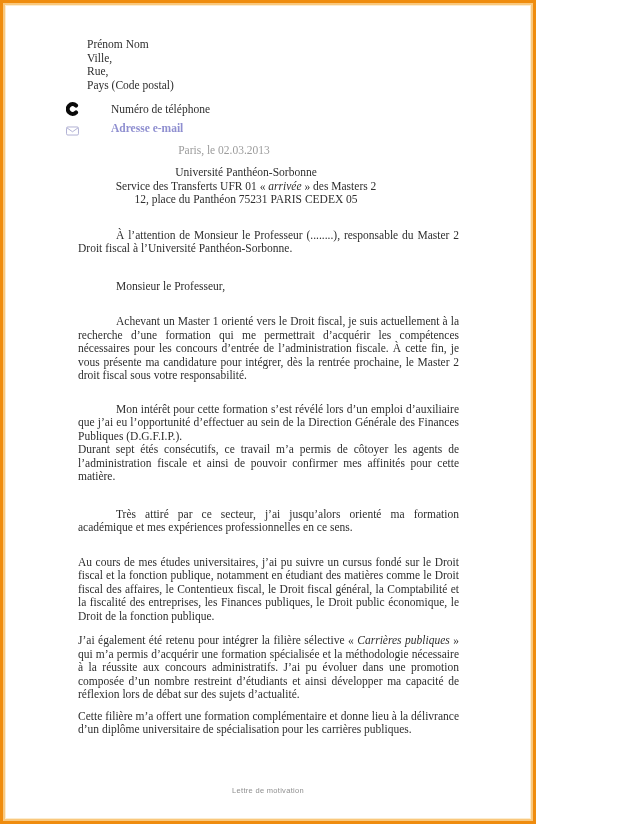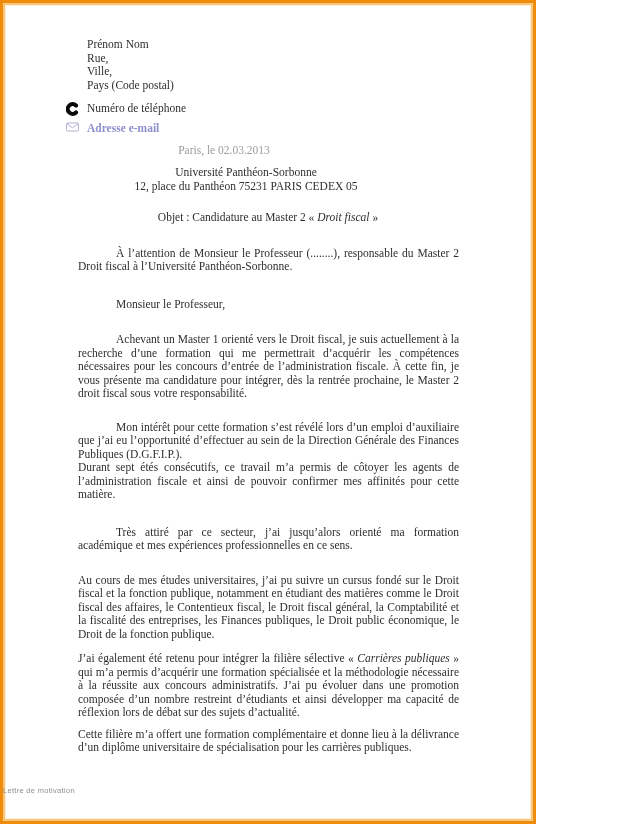--- a/index.html
+++ b/index.html
@@ -11,54 +11,55 @@
     border:3px solid #ef8c0e;
     box-shadow: inset 0 0 0 2px #f9c87e, inset 0 0 0 3px #fdeccd;
     font-family:"Liberation Serif","DejaVu Serif",serif;
     color:#2e2e2e;
     font-size:11.5px;
     line-height:13.5px;
     overflow:hidden;
   }
   .sender-block{margin:35px 0 0 84px;}
   .sender-block div{white-space:nowrap;}
-  .contact-row{display:flex;align-items:flex-start;margin-left:62px;}
+  .contact-row{display:flex;align-items:flex-end;margin-left:62px;gap:24px;}
   .contact-row.phone{margin-top:10px;}
   .contact-row.email{margin-top:6px;}
   .contact-row .icon{display:inline-flex;align-items:center;justify-content:center;width:14px;margin-right:8px;}
   .email-label{color:#8f8fd0;text-decoration:none;cursor:pointer;font-weight:bold;}
   .date-line{text-align:center;margin:8px 88px 0 0;color:#9c9c9c;}
   .recipient{text-align:center;margin:9px 80px 0 0;padding-left:36px;}
   .subject{text-align:center;margin-top:18px;}
   .body-block{margin:22px 74px 0 75px;text-align:justify;}
   .para{margin:0;}
   .indent{text-indent:38px;}
   .mt-salut{margin-top:24px;}
   .mt-p3{margin-top:22px;}
   .mt-p4{margin-top:20px;}
   .mt-p5{margin-top:24px;}
   .mt-p6{margin-top:21px;}
   .mt-p7{margin-top:11px;}
   .mt-p8{margin-top:8px;font-family:Liberation Serif, serif;}
   .footer-caption{
     position:absolute;left:0;right:0;bottom:24px;
+    text-align:center;
     font-family:"Liberation Sans","DejaVu Sans",sans-serif;
     font-size:7.5px;color:#8f8f8f;letter-spacing:.3px;
   }
   i{font-style:italic;}
 </style>
 </head>
 <body>
 
 <div class="page">
 
   <div class="sender-block">
     <div>Prénom Nom</div>
+    <div>Ville,</div>
     <div>Rue,</div>
-    <div>Ville,</div>
     <div>Pays (Code postal)</div>
   </div>
 
   <div class="contact-row phone">
     <span class="icon">
       <svg width="13" height="14" viewBox="0 0 24 24" aria-hidden="true">
         <path d="M18.5 5.5 A9 9 0 1 0 18.5 18.5" fill="none" stroke="#0a0a0a" stroke-width="7.5" stroke-linecap="round"></path>
       </svg>
     </span>
     <span>Numéro de téléphone</span>
@@ -71,24 +72,24 @@
         <path d="M1.5 2.2 L10 8.2 L18.5 2.2" fill="none" stroke="#a9a9cf" stroke-width="1.4"></path>
       </svg>
     </span>
     <span class="email-label">Adresse e-mail</span>
   </div>
 
   <div class="date-line">Paris, le 02.03.2013</div>
 
   <div class="recipient">
     <div>Université Panthéon-Sorbonne</div>
+    <div><span>Service des Transferts UFR 01 « </span><i>arrivée</i><span> » des Masters 2</span></div>
     <div>12, place du Panthéon 75231 PARIS CEDEX 05</div>
   </div>
 
-  <div class="subject"><span>Objet : Candidature au Master 2 « </span><i>Droit fiscal</i><span> »</span></div>
 
   <div class="body-block">
     <p class="para indent">À l’attention de Monsieur le Professeur (........), responsable du Master 2 Droit fiscal à l’Université Panthéon-Sorbonne.</p>
     <p class="para indent mt-salut">Monsieur le Professeur,</p>
     <p class="para indent mt-p3">Achevant un Master 1 orienté vers le Droit fiscal, je suis actuellement à la recherche d’une formation qui me permettrait d’acquérir les compétences nécessaires pour les concours d’entrée de l’administration fiscale. À cette fin, je vous présente ma candidature pour intégrer, dès la rentrée prochaine, le Master 2 droit fiscal sous votre responsabilité.</p>
     <p class="para indent mt-p4"><span>Mon intérêt pour cette formation s’est révélé lors d’un emploi d’auxiliaire que j’ai eu l’opportunité d’effectuer au sein de la Direction Générale des Finances Publiques (D.G.F.I.P.).</span><br><span>Durant sept étés consécutifs, ce travail m’a permis de côtoyer les agents de l’administration fiscale et ainsi de pouvoir confirmer mes affinités pour cette matière.</span></p>
     <p class="para indent mt-p5">Très attiré par ce secteur, j’ai jusqu’alors orienté ma formation académique et mes expériences professionnelles en ce sens.</p>
     <p class="para mt-p6">Au cours de mes études universitaires, j’ai pu suivre un cursus fondé sur le Droit fiscal et la fonction publique, notamment en étudiant des matières comme le Droit fiscal des affaires, le Contentieux fiscal, le Droit fiscal général, la Comptabilité et la fiscalité des entreprises, les Finances publiques, le Droit public économique, le Droit de la fonction publique.</p>
     <p class="para mt-p7"><span>J’ai également été retenu pour intégrer la filière sélective « </span><i>Carrières publiques</i><span> » qui m’a permis d’acquérir une formation spécialisée et la méthodologie nécessaire à la réussite aux concours administratifs. J’ai pu évoluer dans une promotion composée d’un nombre restreint d’étudiants et ainsi développer ma capacité de réflexion lors de débat sur des sujets d’actualité.</span></p>
     <p class="para mt-p8">Cette filière m’a offert une formation complémentaire et donne lieu à la délivrance d’un diplôme universitaire de spécialisation pour les carrières publiques.</p>

